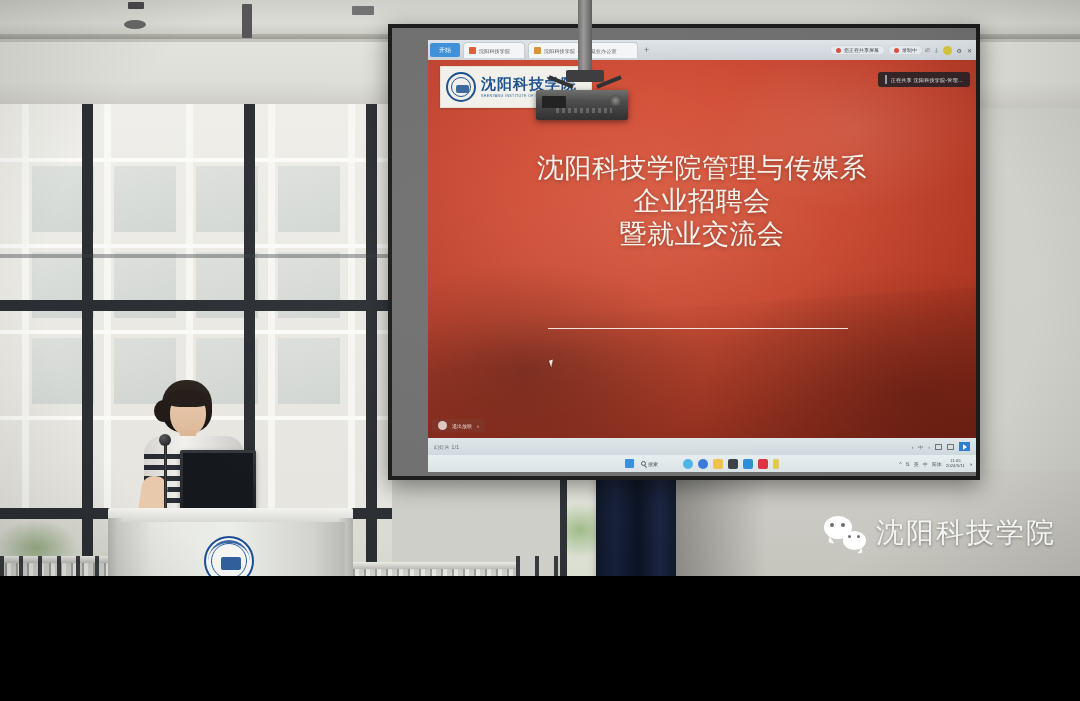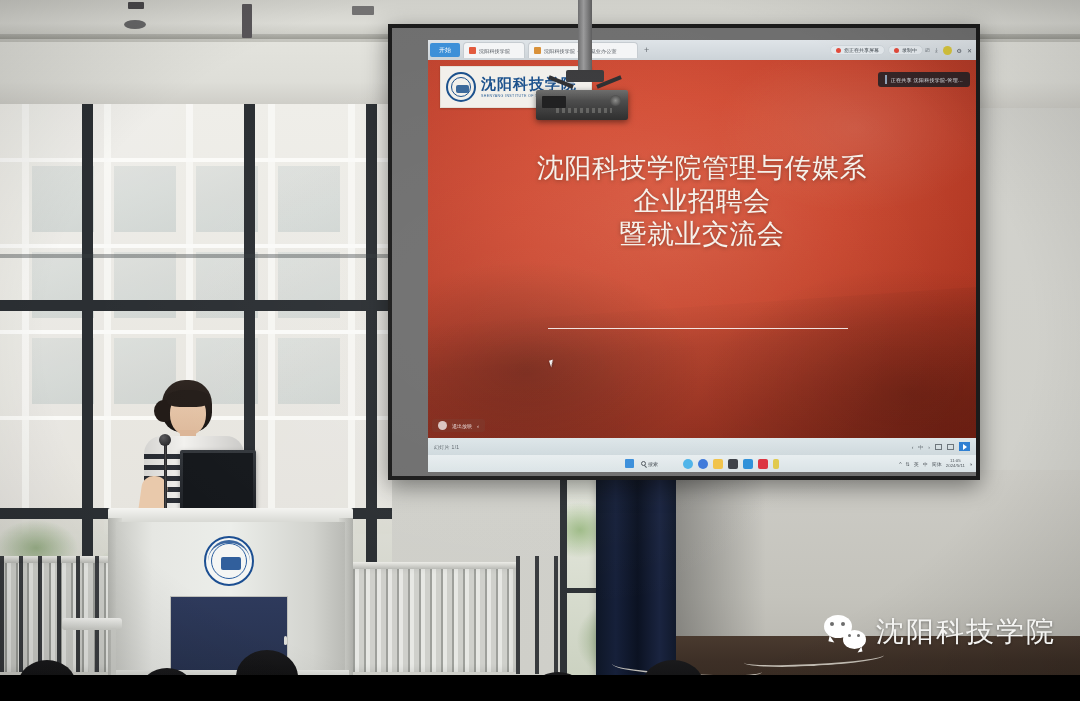--- a/index.html
+++ b/index.html
@@ -1,19 +1,19 @@
 <!DOCTYPE html>
 <html><head>
 <meta charset="utf-8">
 <style>
   html,body{margin:0;padding:0;background:#000;}
   *{box-sizing:border-box;}
   body{font-family:"Liberation Sans","DejaVu Sans",sans-serif;}
 
-  #stage{position:relative;width:1080px;height:675px;overflow:hidden;background:#c9c9c4;}
+  #stage{position:relative;width:1080px;height:576px;overflow:hidden;background:#c9c9c4;}
 
   
   .room{position:absolute;inset:0;
     background:linear-gradient(180deg,#d9d9d4 0%,#d2d2cd 6%,#cfcfc9 100%);}
 
   
   .ceiling{position:absolute;left:0;top:0;width:1080px;height:42px;
     background:linear-gradient(180deg,#cfcfc9 0%,#dcdcd6 55%,#c3c3bc 100%);}
   .ceiling-rail{position:absolute;left:0;top:34px;width:1080px;height:5px;
     background:linear-gradient(180deg,#a9a9a2,#8e8e87);opacity:.75;}

